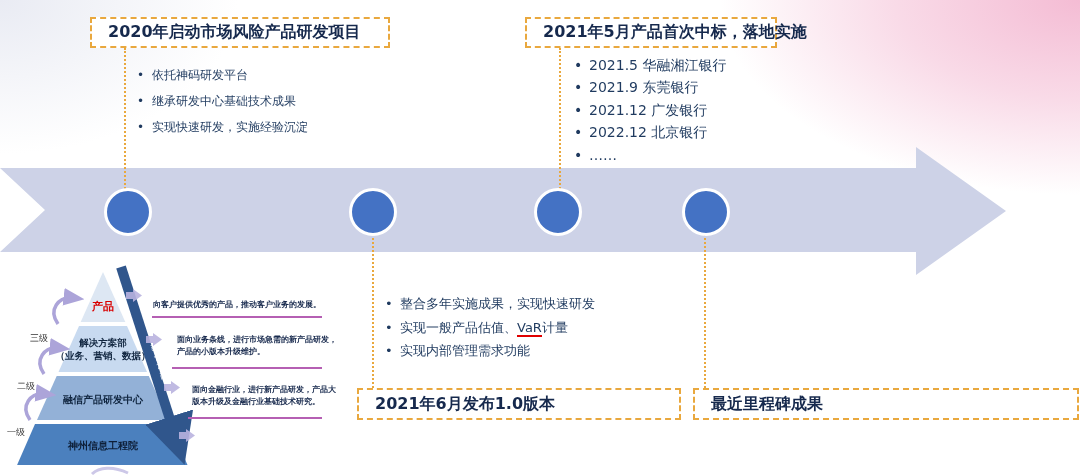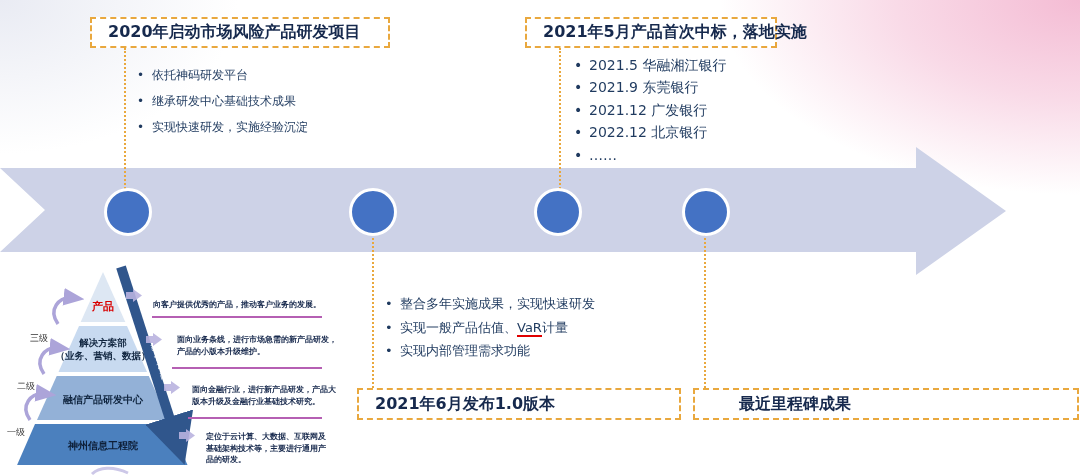--- a/index.html
+++ b/index.html
@@ -20,21 +20,21 @@
   
   .dash-box {
     position:absolute; background:#ffffff; border:2px dashed #E9A83E;
     box-sizing:border-box; display:flex; align-items:center; padding:0 16px;
   }
   .dash-box .t { font-weight:bold; color:#16294D; font-size:16px; white-space:nowrap; }
   .box1 { left:90px;  top:17px;  width:300px; height:31px; }
   .box2 { left:525px; top:17px;  width:252px; height:31px; }
   .box3 { left:357px; top:388px; width:324px; height:32px;align-items:center; }
   .box4 { left:693px; top:388px; width:386px; height:32px; }
-  .box4 .t { font-family:"DejaVu Serif","Liberation Serif",serif; font-weight:600;margin-left:28px; }
+  .box4 .t { font-family:"DejaVu Serif","Liberation Serif",serif; font-weight:600; }
   
   .conn { position:absolute; width:0; border-left:2px dotted #E9A83E; }
   .c1 { left:124px; top:48px;  height:141px; }
   .c2 { left:559px; top:48px;  height:141px; }
   .c3 { left:372px; top:234px; height:154px; }
   .c4 { left:704px; top:234px; height:154px; }
   
   .blist { position:absolute; margin:0; padding:0; list-style:none; color:#1F3A5F; }
   .blist li { position:relative; padding-left:17px; }
   .blist li::before { content:"•"; position:absolute; left:2px; }
@@ -154,15 +154,14 @@
     <path d="M164,122 h7 v-3 l9,6.5 -9,6.5 v-3 h-7 z" fill="#B9B3DF" opacity="0.9"></path>
     <path d="M179,170 h7 v-3 l9,6.5 -9,6.5 v-3 h-7 z" fill="#B9B3DF" opacity="0.9"></path>
   </svg>
 
   <div class="ptext t1">向客户提供优秀的产品，推动客户业务的发展。</div>
   <div class="pdiv d1"></div>
   <div class="ptext t2">面向业务条线，进行市场急需的新产品研发，产品的小版本升级维护。</div>
   <div class="pdiv d2"></div>
   <div class="ptext t3">面向金融行业，进行新产品研发，产品大版本升级及金融行业基础技术研究。</div>
   <div class="pdiv d3"></div>
-  <div class="ptext t4">定位于云计算、大数据、互联网及基础架构技术等，主要进行通用产品的研发。</div>
 
 </div>
 
 </body></html>

